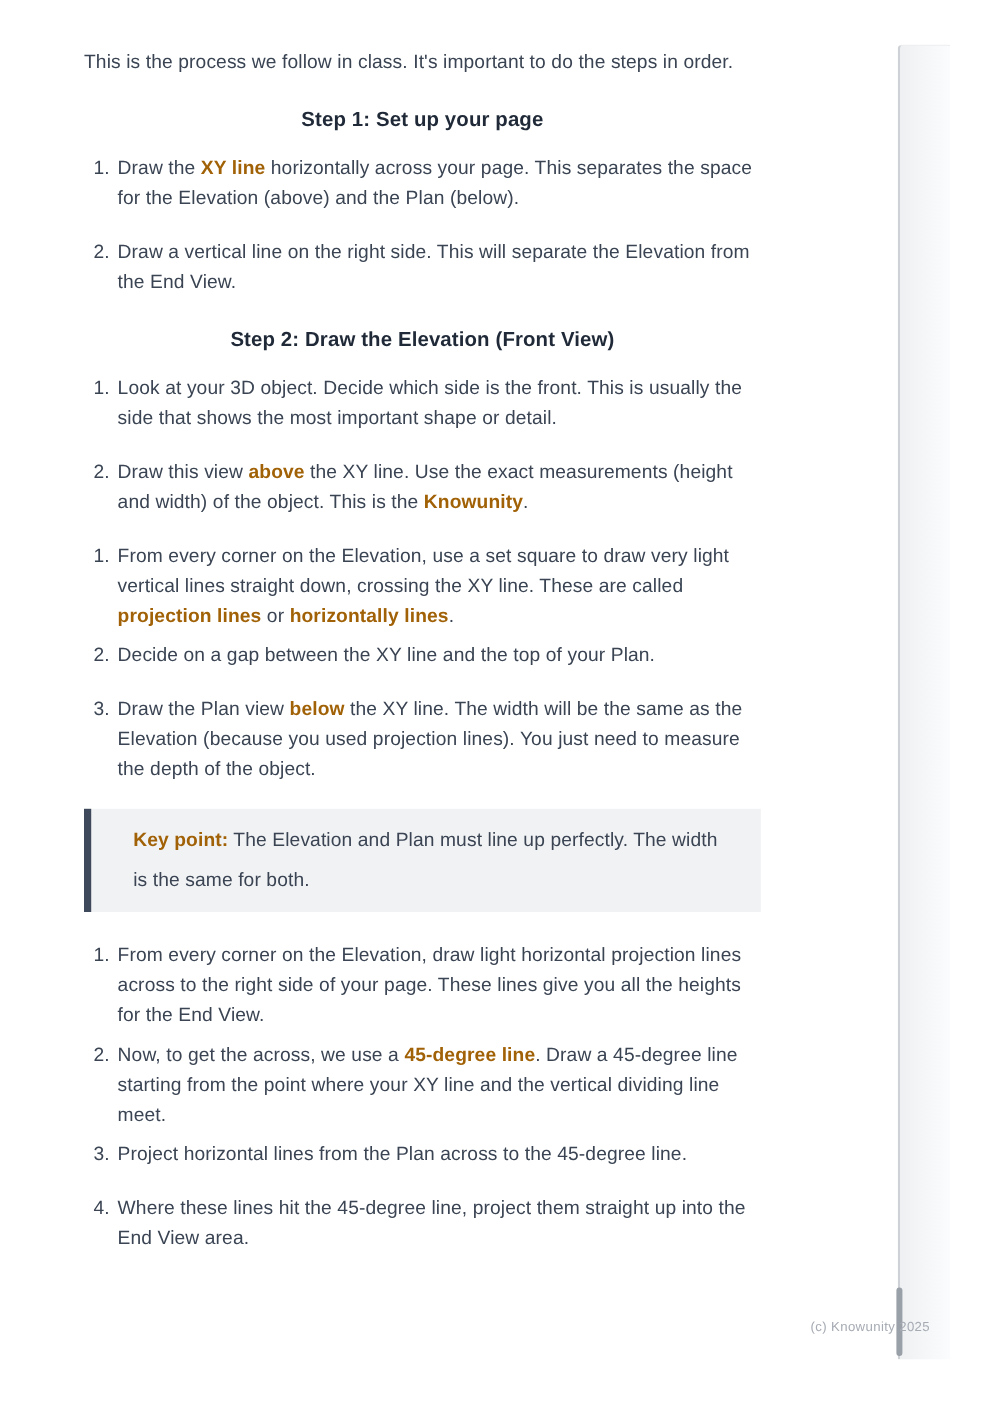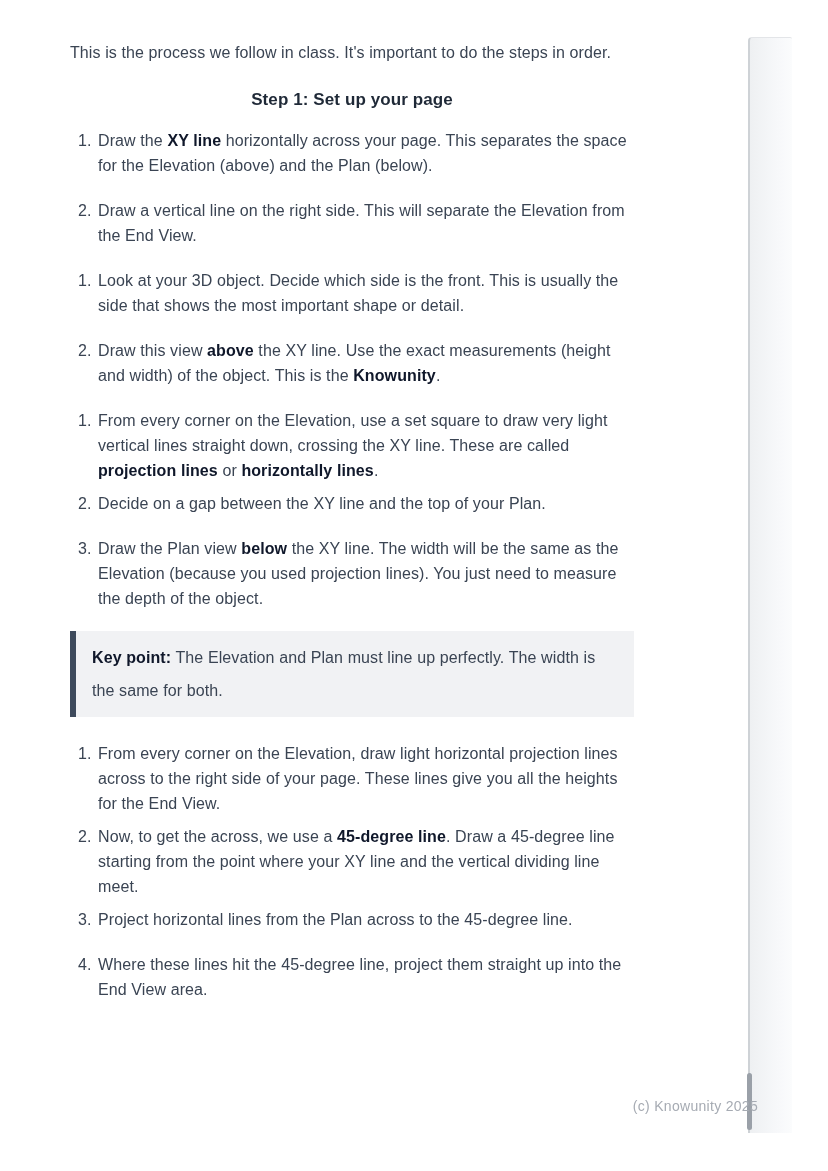--- a/index.html
+++ b/index.html
@@ -40,39 +40,39 @@
   }
   ol.step-list {
     margin: 0 0 20px 0;
     padding: 0 0 0 26px;
   }
   ol.step-list li {
     margin: 0 0 8px 0;
     padding-left: 2px;
   }
   ol.step-list li:last-child { margin-bottom: 0; margin-top: 20px; }
-  strong { font-weight: 700; color: #0f172a; }
+  strong { font-weight: 700; color: #a16207; }
   .callout {
     margin: 20px 0 24px 0;
     background: #f1f2f4;
     border-left: 6px solid #3e4a5c;
-    padding: 10px 24px 10px 16px;
+    padding: 10px 24px 10px 35px;
     box-sizing: border-box;
   }
   .callout p {
     margin: 0;
     line-height: 33px;
     font-size: 16px;
     color: #3a4453;
   }
   .footer {
     position: absolute;
     top: 1100px;
-    right: 70px;
-    font-size: 14px;
+    right: 53px;
+    font-size: 11px;
     line-height: 13px;
     color: #a6abb3;
     letter-spacing: 0.3px;
     z-index: 5;
   }
   .side-strip {
     position: absolute;
     left: 748px;
     top: 37px;
     width: 42px;
@@ -105,20 +105,21 @@
 
     <section>
       <h3 class="step-heading">Step 1: Set up your page</h3>
       <ol class="step-list">
         <li><span>Draw the </span><strong>XY line</strong><span> horizontally across your page. This separates the space for the Elevation (above) and the Plan (below).</span></li>
         <li><span>Draw a vertical line on the right side. This will separate the Elevation from the End View.</span></li>
       </ol>
     </section>
 
     <section>
+      <h3 class="step-heading">Step 2: Draw the Elevation (Front View)</h3>
       <ol class="step-list">
         <li><span>Look at your 3D object. Decide which side is the front. This is usually the side that shows the most important shape or detail.</span></li>
         <li><span>Draw this view </span><strong>above</strong><span> the XY line. Use the exact measurements (height and width) of the object. This is the </span><strong>Knowunity</strong><span>.</span></li>
       </ol>
     </section>
 
     <section>
       <ol class="step-list">
         <li><span>From every corner on the Elevation, use a set square to draw very light vertical lines straight down, crossing the XY line. These are called </span><strong>projection lines</strong><span> or </span><strong>horizontally lines</strong><span>.</span></li>
         <li><span>Decide on a gap between the XY line and the top of your Plan.</span></li>

